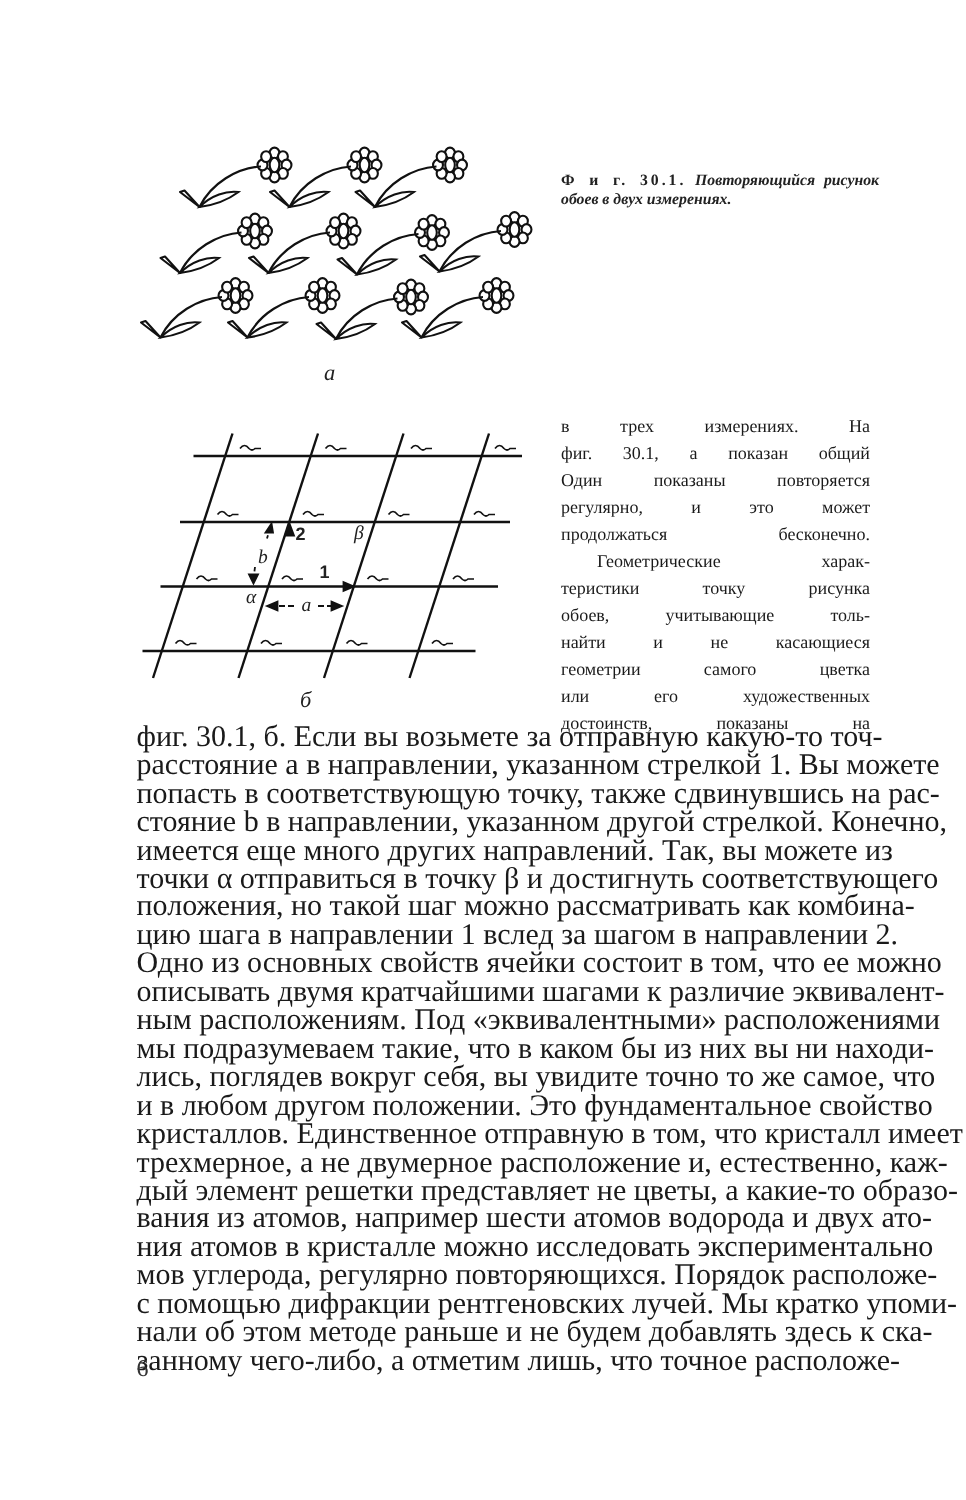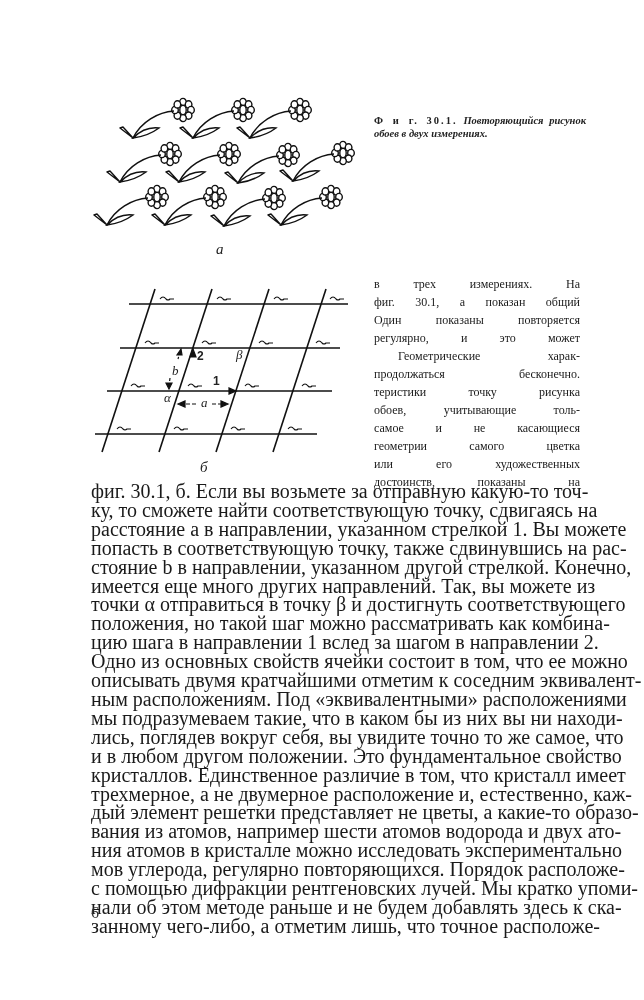--- a/index.html
+++ b/index.html
@@ -140,47 +140,46 @@
 <div class="caption">
   <span class="lbl">Ф и г.   30.1.</span>
   <span>Повторяющийся рисунок обоев в двух измерениях.</span>
 </div>
 
 <div class="col-right">
   <span class="line">в трех измерениях. На</span>
   <span class="line">фиг. 30.1, а показан общий</span>
   <span class="line">Один показаны повторяется</span>
   <span class="line">регулярно, и это может</span>
+  <span class="line">продолжаться бесконечно.</span>
   <span class="line indent">Геометрические харак-</span>
-  <span class="line">продолжаться бесконечно.</span>
   <span class="line">теристики точку рисунка</span>
   <span class="line">обоев, учитывающие толь-</span>
-  <span class="line">самое и не касающиеся</span>
+  <span class="line">найти и не касающиеся</span>
   <span class="line">геометрии самого цветка</span>
   <span class="line">или его художественных</span>
   <span class="line">достоинств, показаны на</span>
 </div>
 
 <div class="main-text">
   <span class="line">фиг. 30.1, б. Если вы возьмете за отправную какую-то точ-</span>
-  <span class="line">ку, то сможете найти соответствующую точку, сдвигаясь на</span>
   <span class="line">расстояние a в направлении, указанном стрелкой 1. Вы можете</span>
   <span class="line">попасть в соответствующую точку, также сдвинувшись на рас-</span>
   <span class="line">стояние b в направлении, указанном другой стрелкой. Конечно,</span>
   <span class="line">имеется еще много других направлений. Так, вы можете из</span>
   <span class="line">точки α отправиться в точку β и достигнуть соответствующего</span>
   <span class="line">положения, но такой шаг можно рассматривать как комбина-</span>
   <span class="line">цию шага в направлении 1 вслед за шагом в направлении 2.</span>
   <span class="line">Одно из основных свойств ячейки состоит в том, что ее можно</span>
-  <span class="line">описывать двумя кратчайшими отметим к соседним эквивалент-</span>
+  <span class="line">описывать двумя кратчайшими шагами к различие эквивалент-</span>
   <span class="line">ным расположениям. Под «эквивалентными» расположениями</span>
   <span class="line">мы подразумеваем такие, что в каком бы из них вы ни находи-</span>
   <span class="line">лись, поглядев вокруг себя, вы увидите точно то же самое, что</span>
   <span class="line">и в любом другом положении. Это фундаментальное свойство</span>
-  <span class="line">кристаллов. Единственное различие в том, что кристалл имеет</span>
+  <span class="line">кристаллов. Единственное отправную в том, что кристалл имеет</span>
   <span class="line">трехмерное, а не двумерное расположение и, естественно, каж-</span>
   <span class="line">дый элемент решетки представляет не цветы, а какие-то образо-</span>
   <span class="line">вания из атомов, например шести атомов водорода и двух ато-</span>
   <span class="line">ния атомов в кристалле можно исследовать экспериментально</span>
   <span class="line">мов углерода, регулярно повторяющихся. Порядок расположе-</span>
   <span class="line">с помощью дифракции рентгеновских лучей. Мы кратко упоми-</span>
   <span class="line">нали об этом методе раньше и не будем добавлять здесь к ска-</span>
   <span class="line">занному чего-либо, а отметим лишь, что точное расположе-</span>
 </div>
 

